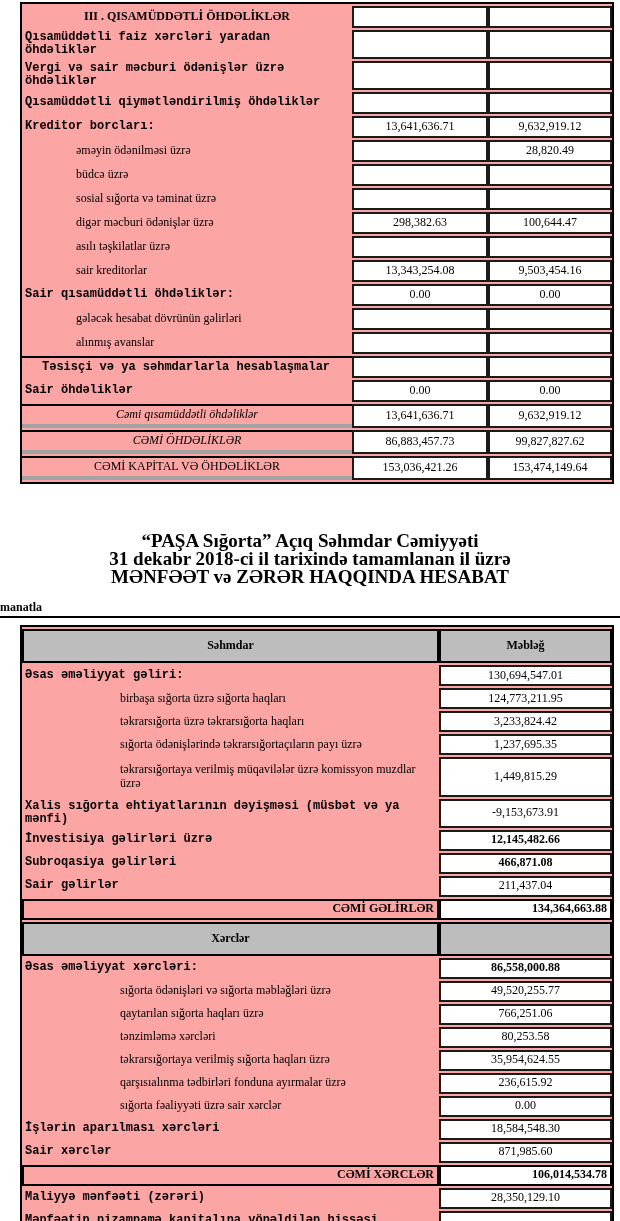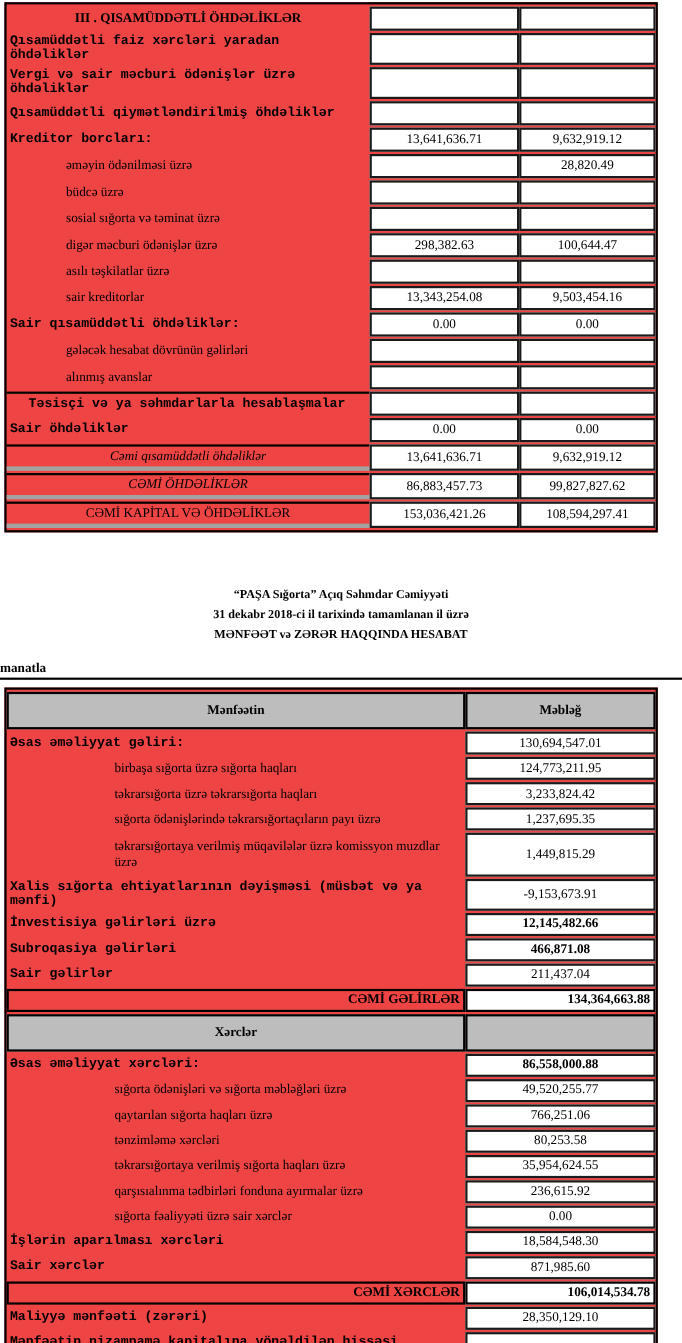--- a/index.html
+++ b/index.html
@@ -5,23 +5,23 @@
   html,body{margin:0;padding:0;background:#ffffff;}
   body{width:620px;font-family:"Liberation Serif", serif;color:#000;}
   .page{width:620px;min-height:1221px;box-sizing:border-box;padding-top:2px;}
 
   
   table.fin{
     border-collapse:separate;
     border-spacing:0 2px;
     table-layout:fixed;
     width:594px;
-    margin-left:4px;
+    margin-left:20px;
     border:2px solid #000;
-    background:#ef4444;
+    background:#fca5a5;
   }
   .fin td{
     vertical-align:middle;
     font-size:12px;
     line-height:1.12;
     overflow:hidden;
     padding:1px 3px;
   }
   .t1 td{height:16px;}
   .t2 td{height:15px;}
@@ -39,21 +39,21 @@
   .fin tr.topline .lbl{border-top:2px solid #000;padding-left:20px;}
   .fin tr.gray td{
     background:#bdbdbd;font-weight:700;text-align:center;
     border:2px solid #000;height:28px;
   }
   .fin tr.grand td{font-weight:700;text-align:right;border:2px solid #000;}
   .fin tr.vbold .val{font-weight:700;}
   .fin tr.tall td{height:34px;}
 
   
-  .titles{margin-top:48px;text-align:center;font-weight:700;font-size:11px;line-height:18px;}
+  .titles{margin-top:48px;text-align:center;font-weight:700;font-size:19px;line-height:18px;}
   .currency-note{
     text-align:left;font-weight:700;
     font-size:12px;margin:14px 8px 1px 0;
   }
   .rule{height:2px;background:#000;width:620px;margin:0 0 3px 0;}
   .gap{height:4px;}
 </style>
 </head>
 <body>
 
@@ -152,21 +152,21 @@
           <td class="val">9,632,919.12</td>
         </tr>
         <tr class="total italic">
           <td class="lbl">CƏMİ ÖHDƏLİKLƏR</td>
           <td class="val">86,883,457.73</td>
           <td class="val">99,827,827.62</td>
         </tr>
         <tr class="total">
           <td class="lbl">CƏMİ KAPİTAL VƏ ÖHDƏLİKLƏR</td>
           <td class="val">153,036,421.26</td>
-          <td class="val">108,594,297.41</td>
+          <td class="val">153,474,149.64</td>
         </tr>
       </tbody>
   </table>
 
   <div class="titles">
     <div>“PAŞA Sığorta” Açıq Səhmdar Cəmiyyəti</div>
     <div>31 dekabr 2018-ci il tarixində tamamlanan il üzrə</div>
     <div>MƏNFƏƏT və ZƏRƏR HAQQINDA HESABAT</div>
   </div>
 
@@ -174,21 +174,21 @@
   <div class="rule"></div>
   <div class="gap"></div>
 
   <table class="fin t2">
     <colgroup>
       <col style="width:417px">
         <col style="width:173px">
     </colgroup>
     <tbody>
         <tr class="gray">
-          <td class="lbl">Mənfəətin</td>
+          <td class="lbl">Səhmdar</td>
           <td class="val">Məbləğ</td>
         </tr>
         <tr class="bold">
           <td class="lbl">Əsas əməliyyat gəliri:</td>
           <td class="val">130,694,547.01</td>
         </tr>
         <tr class="indent">
           <td class="lbl">birbaşa sığorta üzrə sığorta haqları</td>
           <td class="val">124,773,211.95</td>
         </tr>

